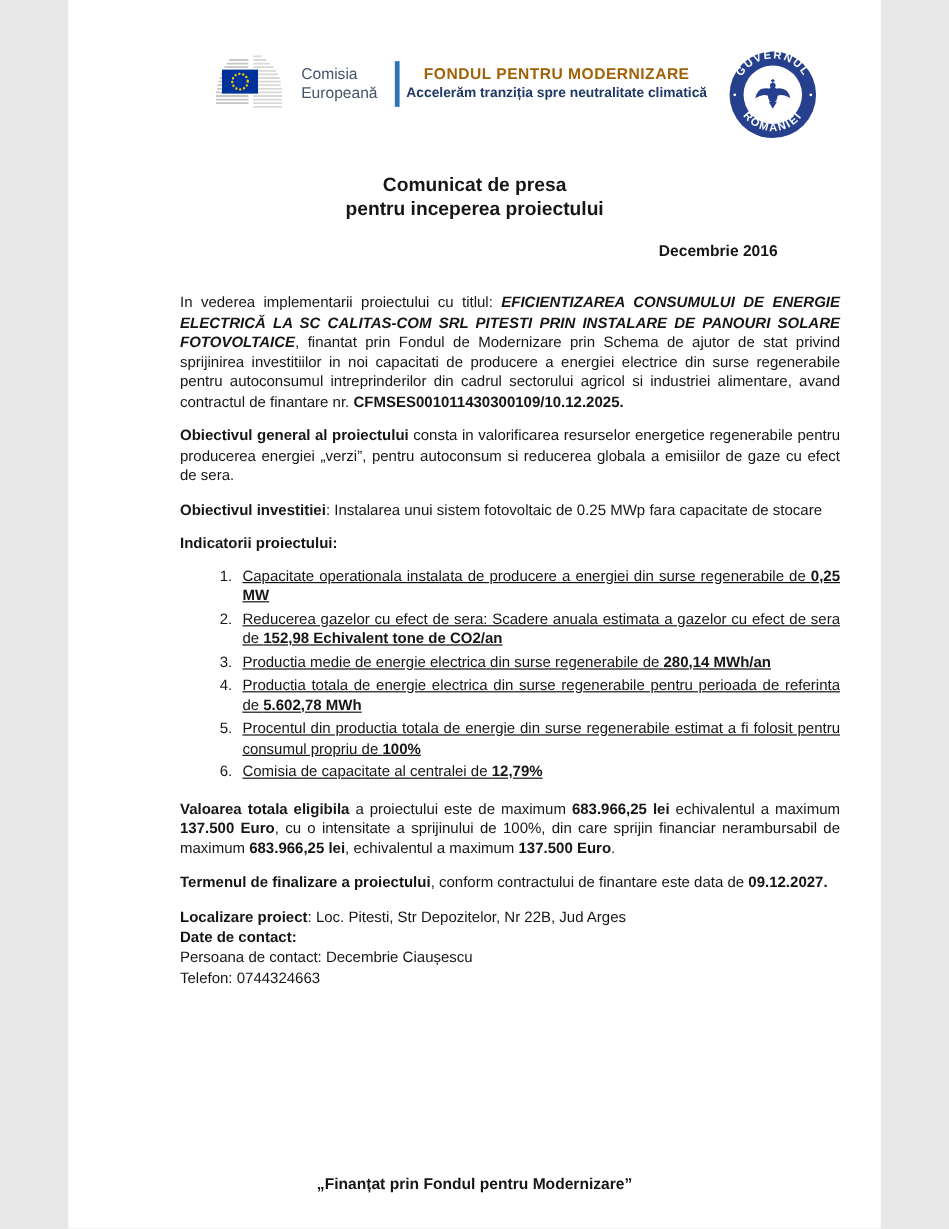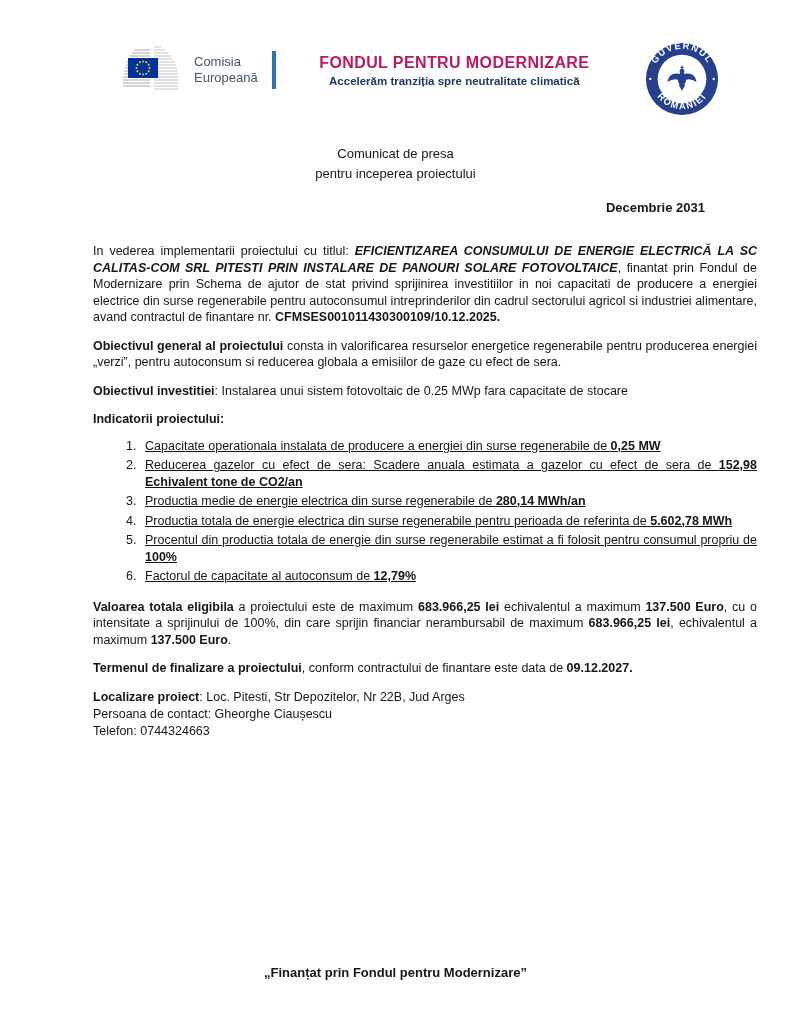--- a/index.html
+++ b/index.html
@@ -1,50 +1,50 @@
 <!DOCTYPE html>
 <html><head>
 <meta charset="utf-8">
 <style>
   html,body { margin:0; padding:0; background:#e8e8e8; }
   .page {
-    width:791px; height:1024px; background:#ffffff; position:relative;
+    width:677px; height:1024px; background:#ffffff; position:relative;
     margin:0 auto; overflow:hidden;
     font-family:"Liberation Sans", sans-serif; color:#161616;
   }
   
   .header {
     display:flex; align-items:flex-start;
     padding:44px 70px 0 120px;
   }
   .ec-logo { display:flex; align-items:center; }
   .ec-text { font-size:13px; line-height:16px; color:#44546a; margin-left:8px; }
   .ec-bar  { width:4px; height:38px; background:#2e74b5; margin-left:14px; }
   .fpm-logo { flex:1; text-align:center; margin-top:10px; padding:0 6px; }
-  .fpm-title { font-size:16px; font-weight:bold; color:#be185d; letter-spacing:.4px; white-space:nowrap; }
+  .fpm-title { font-size:13px; font-weight:bold; color:#a16207; letter-spacing:.4px; white-space:nowrap; }
   .fpm-subtitle { font-size:11.5px; font-weight:bold; color:#203864; margin-top:3px; white-space:nowrap; }
   .gov-seal { margin-left:10px; margin-top:-4px; }
   
-  .doc-title { text-align:center; font-weight:normal; font-size:13px; line-height:20px; margin-top:22px; }
+  .doc-title { text-align:center; font-weight:bold; font-size:16px; line-height:20px; margin-top:22px; }
   .doc-date  { text-align:right; font-weight:bold; font-size:13px; padding:0 86px 0 0; margin-top:16px; }
   
   .content { padding:28px 34px 0 93px; }
   .para { font-size:12.5px; line-height:16.5px; text-align:justify; margin:0 0 12px 0; }
   .b  { font-weight:bold; }
   .bi { font-weight:bold; font-style:italic; }
   .heading { font-weight:bold; font-size:12.5px; line-height:16.5px; margin:0 0 10px 0; }
   ol.indicators { margin:0 0 14px 0; padding-left:47px;text-decoration:underline; }
   ol.indicators li { font-size:12.5px; line-height:16.5px; text-align:justify; padding-left:5px; margin-bottom:3px; }
   .contact-block { font-size:12.5px; line-height:17px; margin:0; }
   .email-link { color:#2d74c8; text-decoration:underline; cursor:pointer; }
   
   .eib-logo { display:flex; align-items:center; margin:34px 0 0 14px; }
   .eib-text { font-size:11px; font-weight:bold; color:#1e62ae; line-height:13px; margin-left:7px; }
   
-  .footer { position:absolute; bottom:44px; left:0; width:100%; text-align:center;
+  .footer { position:absolute; bottom:30px; left:0; width:100%; text-align:center;
             font-weight:bold; font-size:13px; }
 </style>
 </head>
 <body>
 
 <div class="page">
 
   <div class="header">
 
     <div class="ec-logo">
@@ -121,48 +121,49 @@
           <path d="M36.5 46 L40 52 L43.5 46 Z"></path>
         </g>
       </svg>
     </div>
   </div>
 
   <div class="doc-title">
     <span>Comunicat de presa</span><br>
     <span>pentru inceperea proiectului</span>
   </div>
-  <div class="doc-date">Decembrie 2031</div>
+  <div class="doc-date">Decembrie 2016</div>
 
   <div class="content">
 
     <p class="para"><span>In vederea implementarii proiectului cu titlul: </span><span class="bi">EFICIENTIZAREA CONSUMULUI DE ENERGIE ELECTRICĂ LA SC CALITAS-COM SRL PITESTI PRIN INSTALARE DE PANOURI SOLARE FOTOVOLTAICE</span><span>, finantat prin Fondul de Modernizare prin Schema de ajutor de stat privind sprijinirea investitiilor in noi capacitati de producere a energiei electrice din surse regenerabile pentru autoconsumul intreprinderilor din cadrul sectorului agricol si industriei alimentare, avand contractul de finantare nr. </span><span class="b">CFMSES001011430300109/10.12.2025.</span></p>
 
     <p class="para"><span class="b">Obiectivul general al proiectului</span><span> consta in valorificarea resurselor energetice regenerabile pentru producerea energiei „verzi”, pentru autoconsum si reducerea globala a emisiilor de gaze cu efect de sera.</span></p>
 
     <p class="para"><span class="b">Obiectivul investitiei</span><span>: Instalarea unui sistem fotovoltaic de 0.25 MWp fara capacitate de stocare</span></p>
 
     <p class="heading">Indicatorii proiectului:</p>
 
     <ol class="indicators">
       <li><span>Capacitate operationala instalata de producere a energiei din surse regenerabile de </span><span class="b">0,25 MW</span></li>
       <li><span>Reducerea gazelor cu efect de sera: Scadere anuala estimata a gazelor cu efect de sera de </span><span class="b">152,98 Echivalent tone de CO2/an</span></li>
       <li><span>Productia medie de energie electrica din surse regenerabile de </span><span class="b">280,14 MWh/an</span></li>
       <li><span>Productia totala de energie electrica din surse regenerabile pentru perioada de referinta de </span><span class="b">5.602,78 MWh</span></li>
       <li><span>Procentul din productia totala de energie din surse regenerabile estimat a fi folosit pentru consumul propriu de </span><span class="b">100%</span></li>
-      <li><span>Factorul de capacitate al autoconsum de </span><span class="b">12,79%</span></li>
+      <li><span>Comisia de capacitate al centralei de </span><span class="b">12,79%</span></li>
     </ol>
 
     <p class="para"><span class="b">Valoarea totala eligibila</span><span> a proiectului este de maximum </span><span class="b">683.966,25 lei</span><span> echivalentul a maximum </span><span class="b">137.500 Euro</span><span>, cu o intensitate a sprijinului de 100%, din care sprijin financiar nerambursabil de maximum </span><span class="b">683.966,25 lei</span><span>, echivalentul a maximum </span><span class="b">137.500 Euro</span><span>.</span></p>
 
     <p class="para"><span class="b">Termenul de finalizare a proiectului</span><span>, conform contractului de finantare este data de </span><span class="b">09.12.2027.</span></p>
 
     <div class="contact-block">
       <div><span class="b">Localizare proiect</span><span>: Loc. Pitesti, Str Depozitelor, Nr 22B, Jud Arges</span></div>
-      <div>Persoana de contact: Gheorghe Ciaușescu</div>
+      <div class="b">Date de contact:</div>
+      <div>Persoana de contact: Decembrie Ciaușescu</div>
       <div>Telefon: 0744324663</div>
     </div>
 
   </div>
 
   <div class="footer">„Finanțat prin Fondul pentru Modernizare”</div>
 
 </div>
 
 </body></html>

